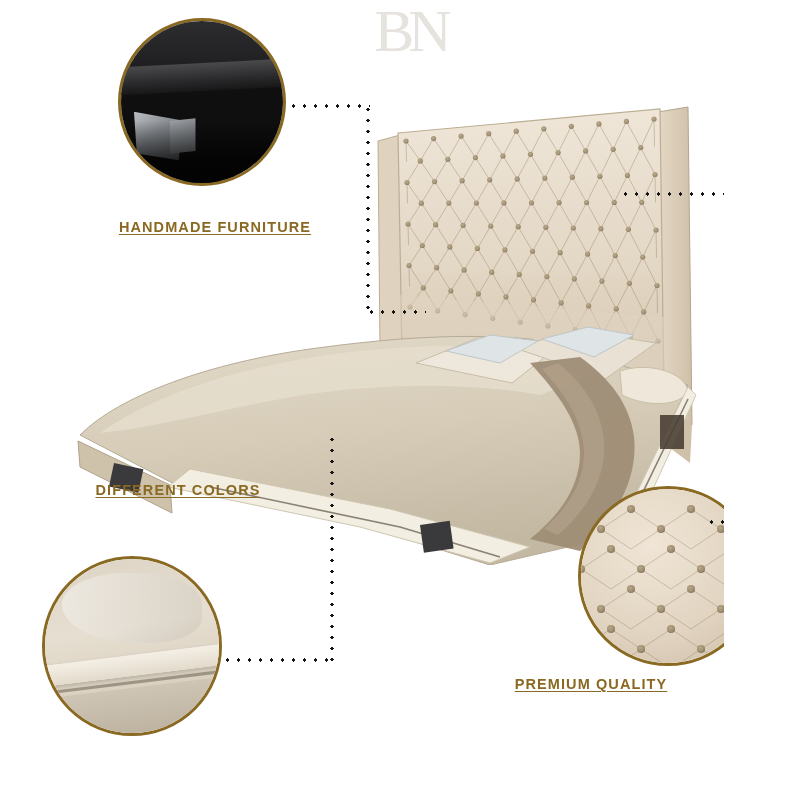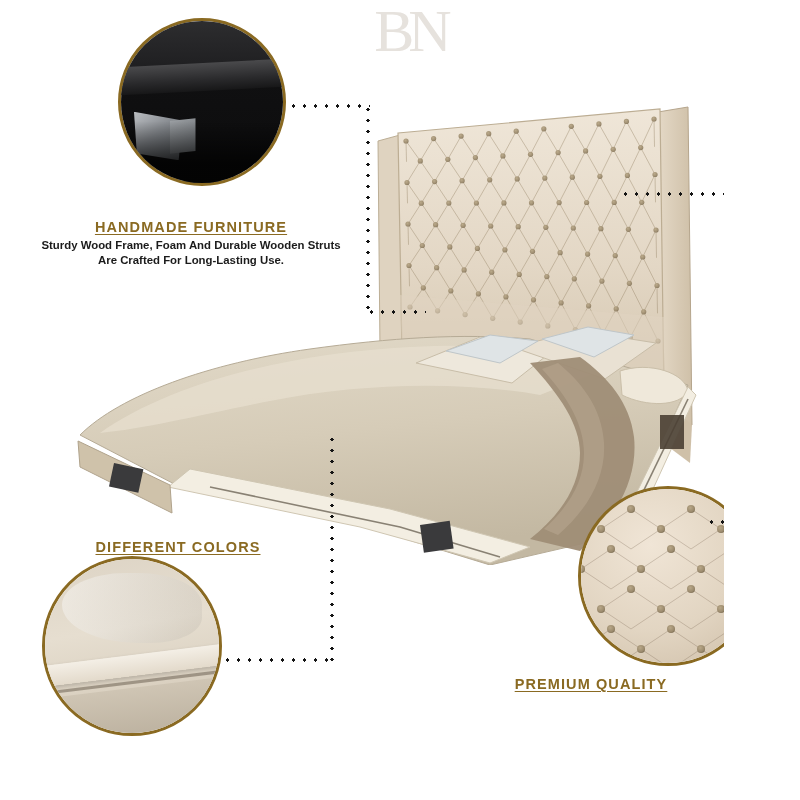--- a/index.html
+++ b/index.html
@@ -159,22 +159,22 @@
     color: #1b1b1b;
     font-size: 11.4px;
     font-weight: bold;
     line-height: 14.5px;
     margin: 0;
   }
   .callout {
     position: absolute;
     text-align: center;
   }
-  #text-handmade { left: 36px; top: 219px; width: 310px; }
-  #text-colors   { left: 48px; top: 539px; width: 260px; }
+  #text-handmade { left: 60px; top: 219px; width: 310px; }
+  #text-colors   { left: 48px; top: 482px; width: 260px; }
   #text-premium  { left: 436px; top: 676px; width: 310px; }
 </style>
 </head>
 <body>
 
 <div id="stage">
 
   <div class="watermark">BN</div>
 
   <div class="bed-wrap">
@@ -580,21 +580,20 @@
 
   <div class="dots" style="left:620px; top:192px; width:116px;"></div>
   <div class="dots-v" style="left:732px; top:192px; height:330px;"></div>
   <div class="dots" style="left:706px; top:520px; width:36px;"></div>
 
   <div class="dots-v" style="left:330px; top:434px; height:228px;"></div>
   <div class="dots" style="left:222px; top:658px; width:112px;"></div>
 
   <div class="callout" id="text-handmade">
     <p class="callout-title">HANDMADE FURNITURE</p>
-    <p class="callout-body">Sturdy Wood Frame, Foam And Durable Wooden Struts Are Crafted For Long-Lasting Use.</p>
   </div>
 
   <div class="callout" id="text-colors">
     <p class="callout-title">DIFFERENT COLORS</p>
   </div>
 
   <div class="callout" id="text-premium">
     <p class="callout-title">PREMIUM QUALITY</p>
   </div>
 

